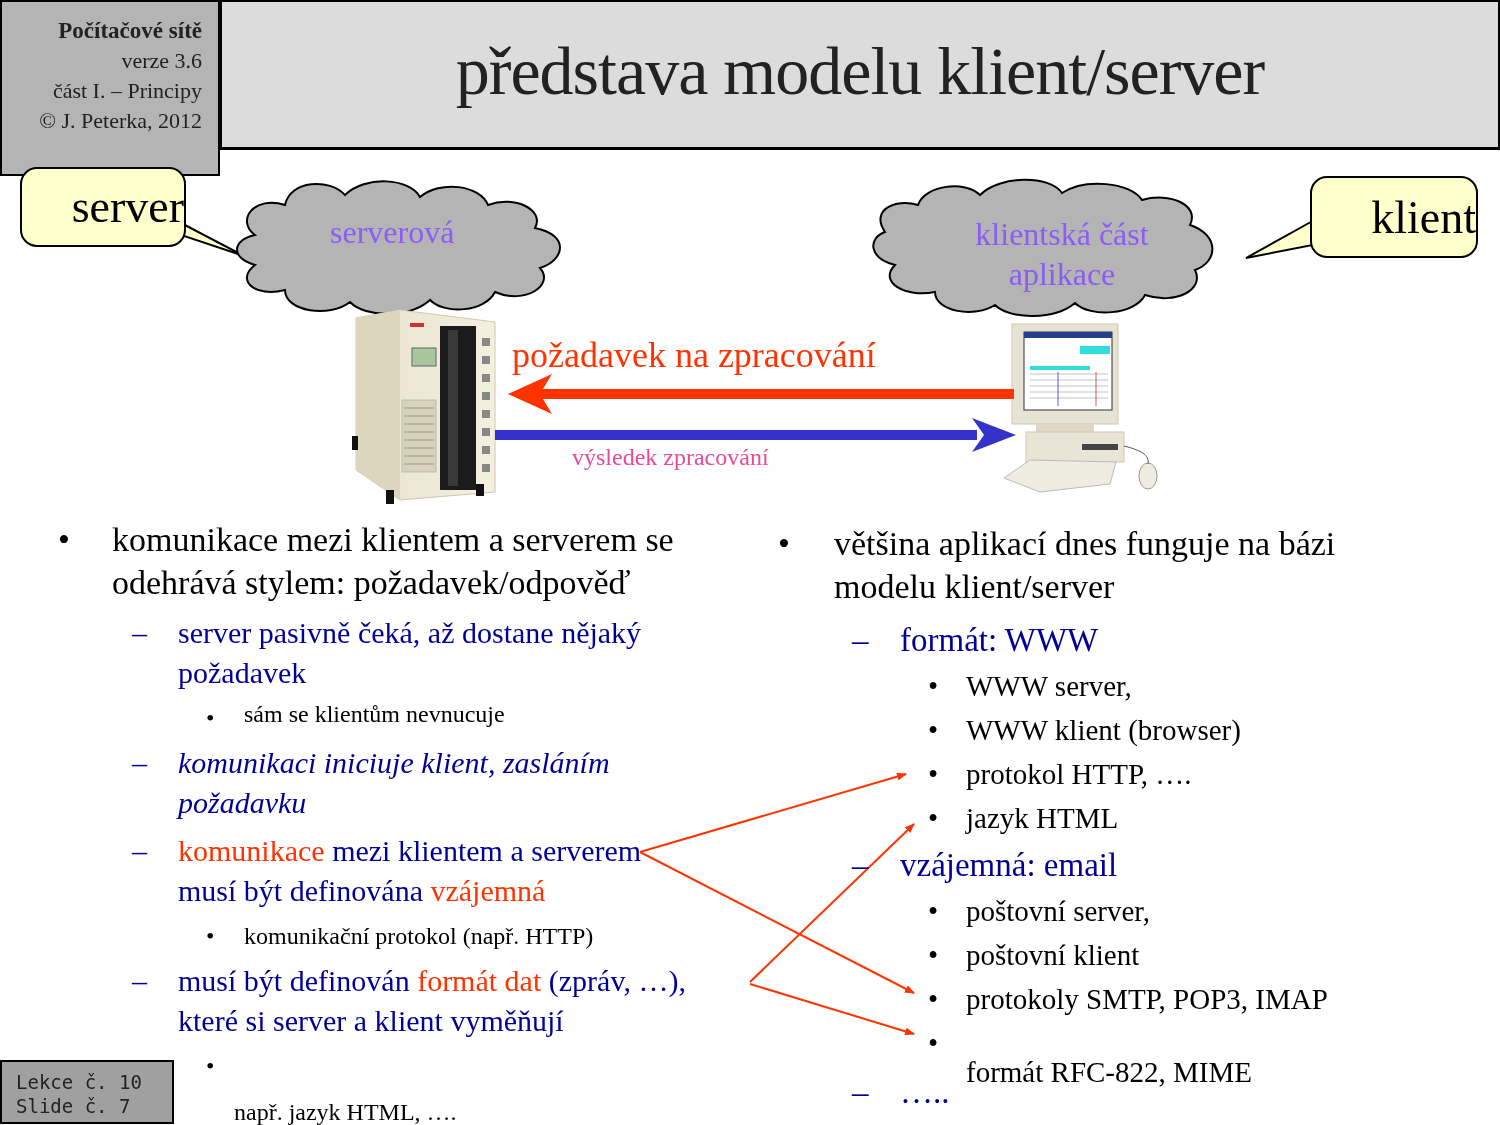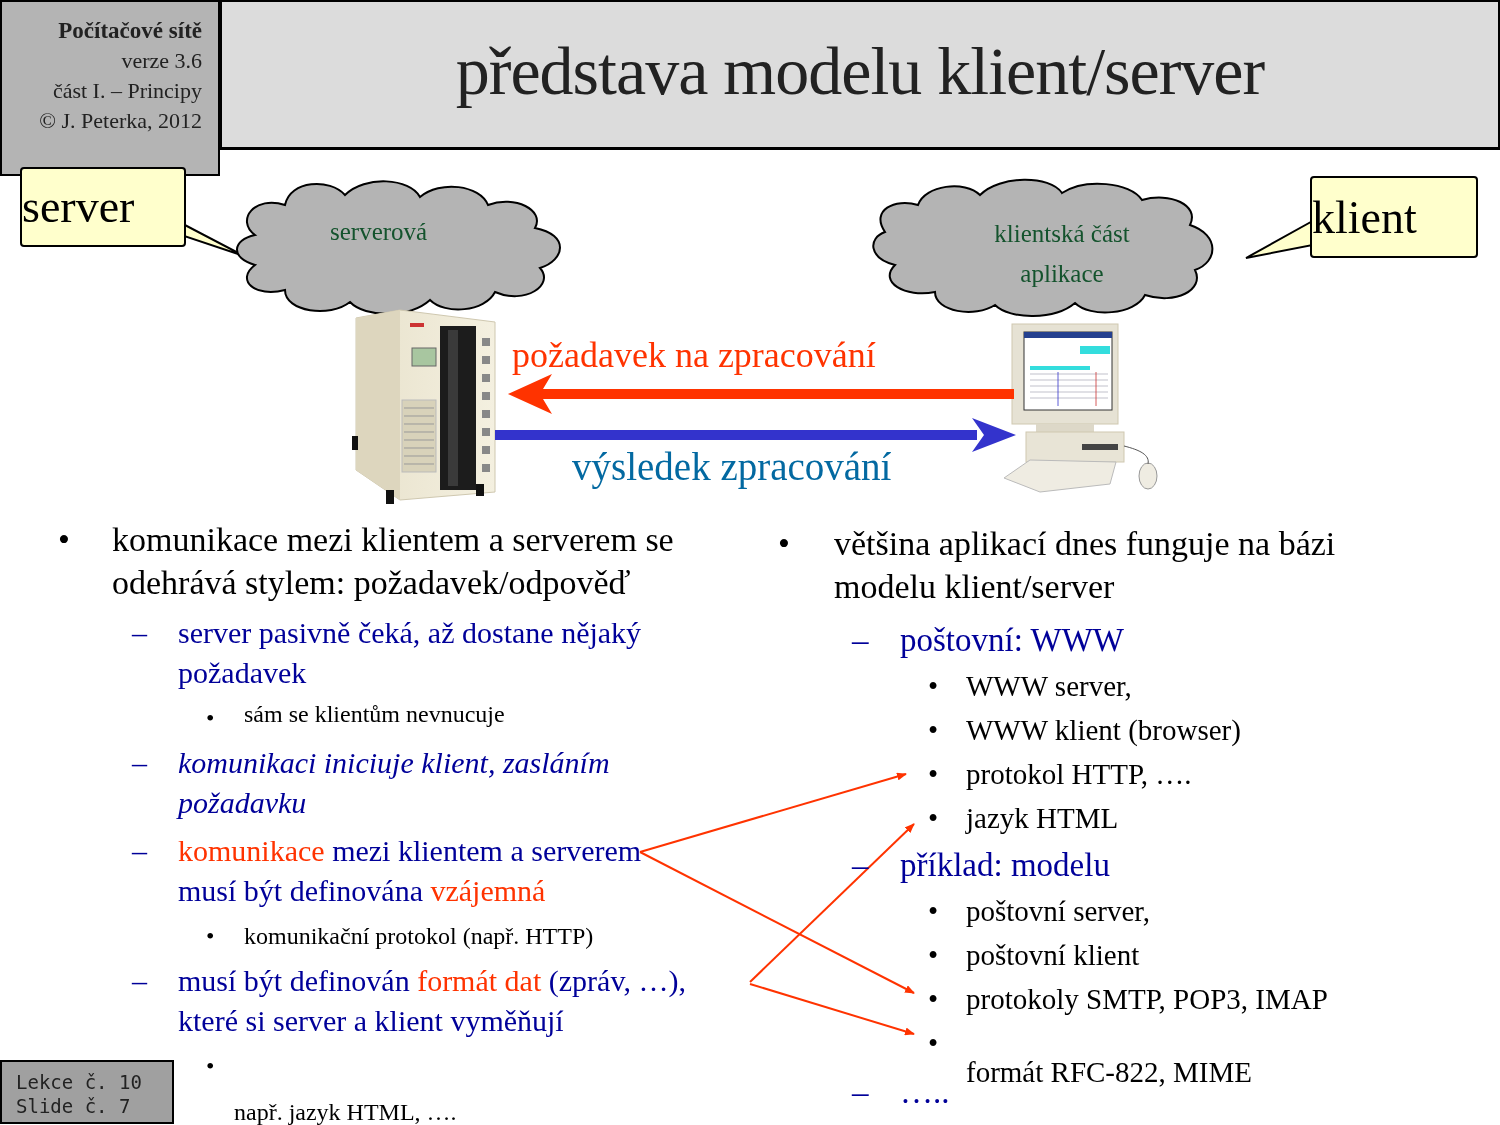--- a/index.html
+++ b/index.html
@@ -12,27 +12,27 @@
               border:2px solid #000; box-sizing:border-box; text-align:right; padding:14px 16px 0 0;
               font-size:22px; line-height:30px; color:#222; }
   .hdr-left .course { font-weight:bold; font-size:23px; }
   .hdr-right { left:220px; top:0; width:1280px; height:150px; background:#dcdcdc;
                border:2px solid #000; border-left:2px solid #000; box-sizing:border-box;
                border-bottom-width:3px; }
   .title { position:absolute; left:0; right:0; top:30px; text-align:center; font-size:68px; color:#222;
            letter-spacing:-1px; }
 
   
-  .callout { background:#ffffcc; border:2px solid #000; border-radius:4px; box-sizing:border-box;
-             font-size:46px; text-align:left; }
-  .cloud-text { text-align:center; font-size:25px; line-height:40px; color:#14532d; }
+  .callout { background:#ffffcc; border:2px solid #000; border-radius:17px; box-sizing:border-box;
+             font-size:46px; text-align:right; }
+  .cloud-text { text-align:center; font-size:32px; line-height:40px; color:#8b5cf6; }
 
   
   .req { font-size:36px; color:#ff3300; }
-  .res { font-size:39px; color:#0369a1; }
+  .res { font-size:24px; color:#ec4899; }
 
   
   .l1 { font-size:34px; line-height:43px; color:#000; }
   .l2 { font-size:30px; line-height:40px; color:#000099; }
   .l2r { font-size:33px; line-height:44px; color:#000099; }
   .l3 { font-size:24px; line-height:32px; color:#000; }
   .l3r { font-size:29px; line-height:44px; color:#000; }
   .red { color:#ff3300; }
   .mark { position:absolute; }
 
@@ -207,33 +207,33 @@
 </div>
 
 <div>
   <span class="abs l1 mark" style="left:778px;top:522px;">•</span>
   <div class="abs l1" style="left:834px;top:522px;">
     <div>většina aplikací dnes funguje na bázi</div>
     <div>modelu klient/server</div>
   </div>
 
   <span class="abs l2r mark" style="left:852px;top:618px;">–</span>
-  <div class="abs l2r" style="left:900px;top:618px;">poštovní: WWW</div>
+  <div class="abs l2r" style="left:900px;top:618px;">formát: WWW</div>
 
   <span class="abs l3r mark" style="left:928px;top:664px;">•</span>
   <div class="abs l3r" style="left:966px;top:664px;">WWW server,</div>
   <span class="abs l3r mark" style="left:928px;top:708px;">•</span>
   <div class="abs l3r" style="left:966px;top:708px;">WWW klient (browser)</div>
   <span class="abs l3r mark" style="left:928px;top:752px;">•</span>
   <div class="abs l3r" style="left:966px;top:752px;">protokol HTTP, ….</div>
   <span class="abs l3r mark" style="left:928px;top:796px;">•</span>
   <div class="abs l3r" style="left:966px;top:796px;">jazyk HTML</div>
 
   <span class="abs l2r mark" style="left:852px;top:843px;">–</span>
-  <div class="abs l2r" style="left:900px;top:843px;">příklad: modelu</div>
+  <div class="abs l2r" style="left:900px;top:843px;">vzájemná: email</div>
 
   <span class="abs l3r mark" style="left:928px;top:889px;">•</span>
   <div class="abs l3r" style="left:966px;top:889px;">poštovní server,</div>
   <span class="abs l3r mark" style="left:928px;top:933px;">•</span>
   <div class="abs l3r" style="left:966px;top:933px;">poštovní klient</div>
   <span class="abs l3r mark" style="left:928px;top:977px;">•</span>
   <div class="abs l3r" style="left:966px;top:977px;">protokoly SMTP, POP3, IMAP</div>
   <span class="abs l3r mark" style="left:928px;top:1021px;">•</span>
   <div class="abs l3r" style="left:966px;top:1050px;">formát RFC-822, MIME</div>
 

